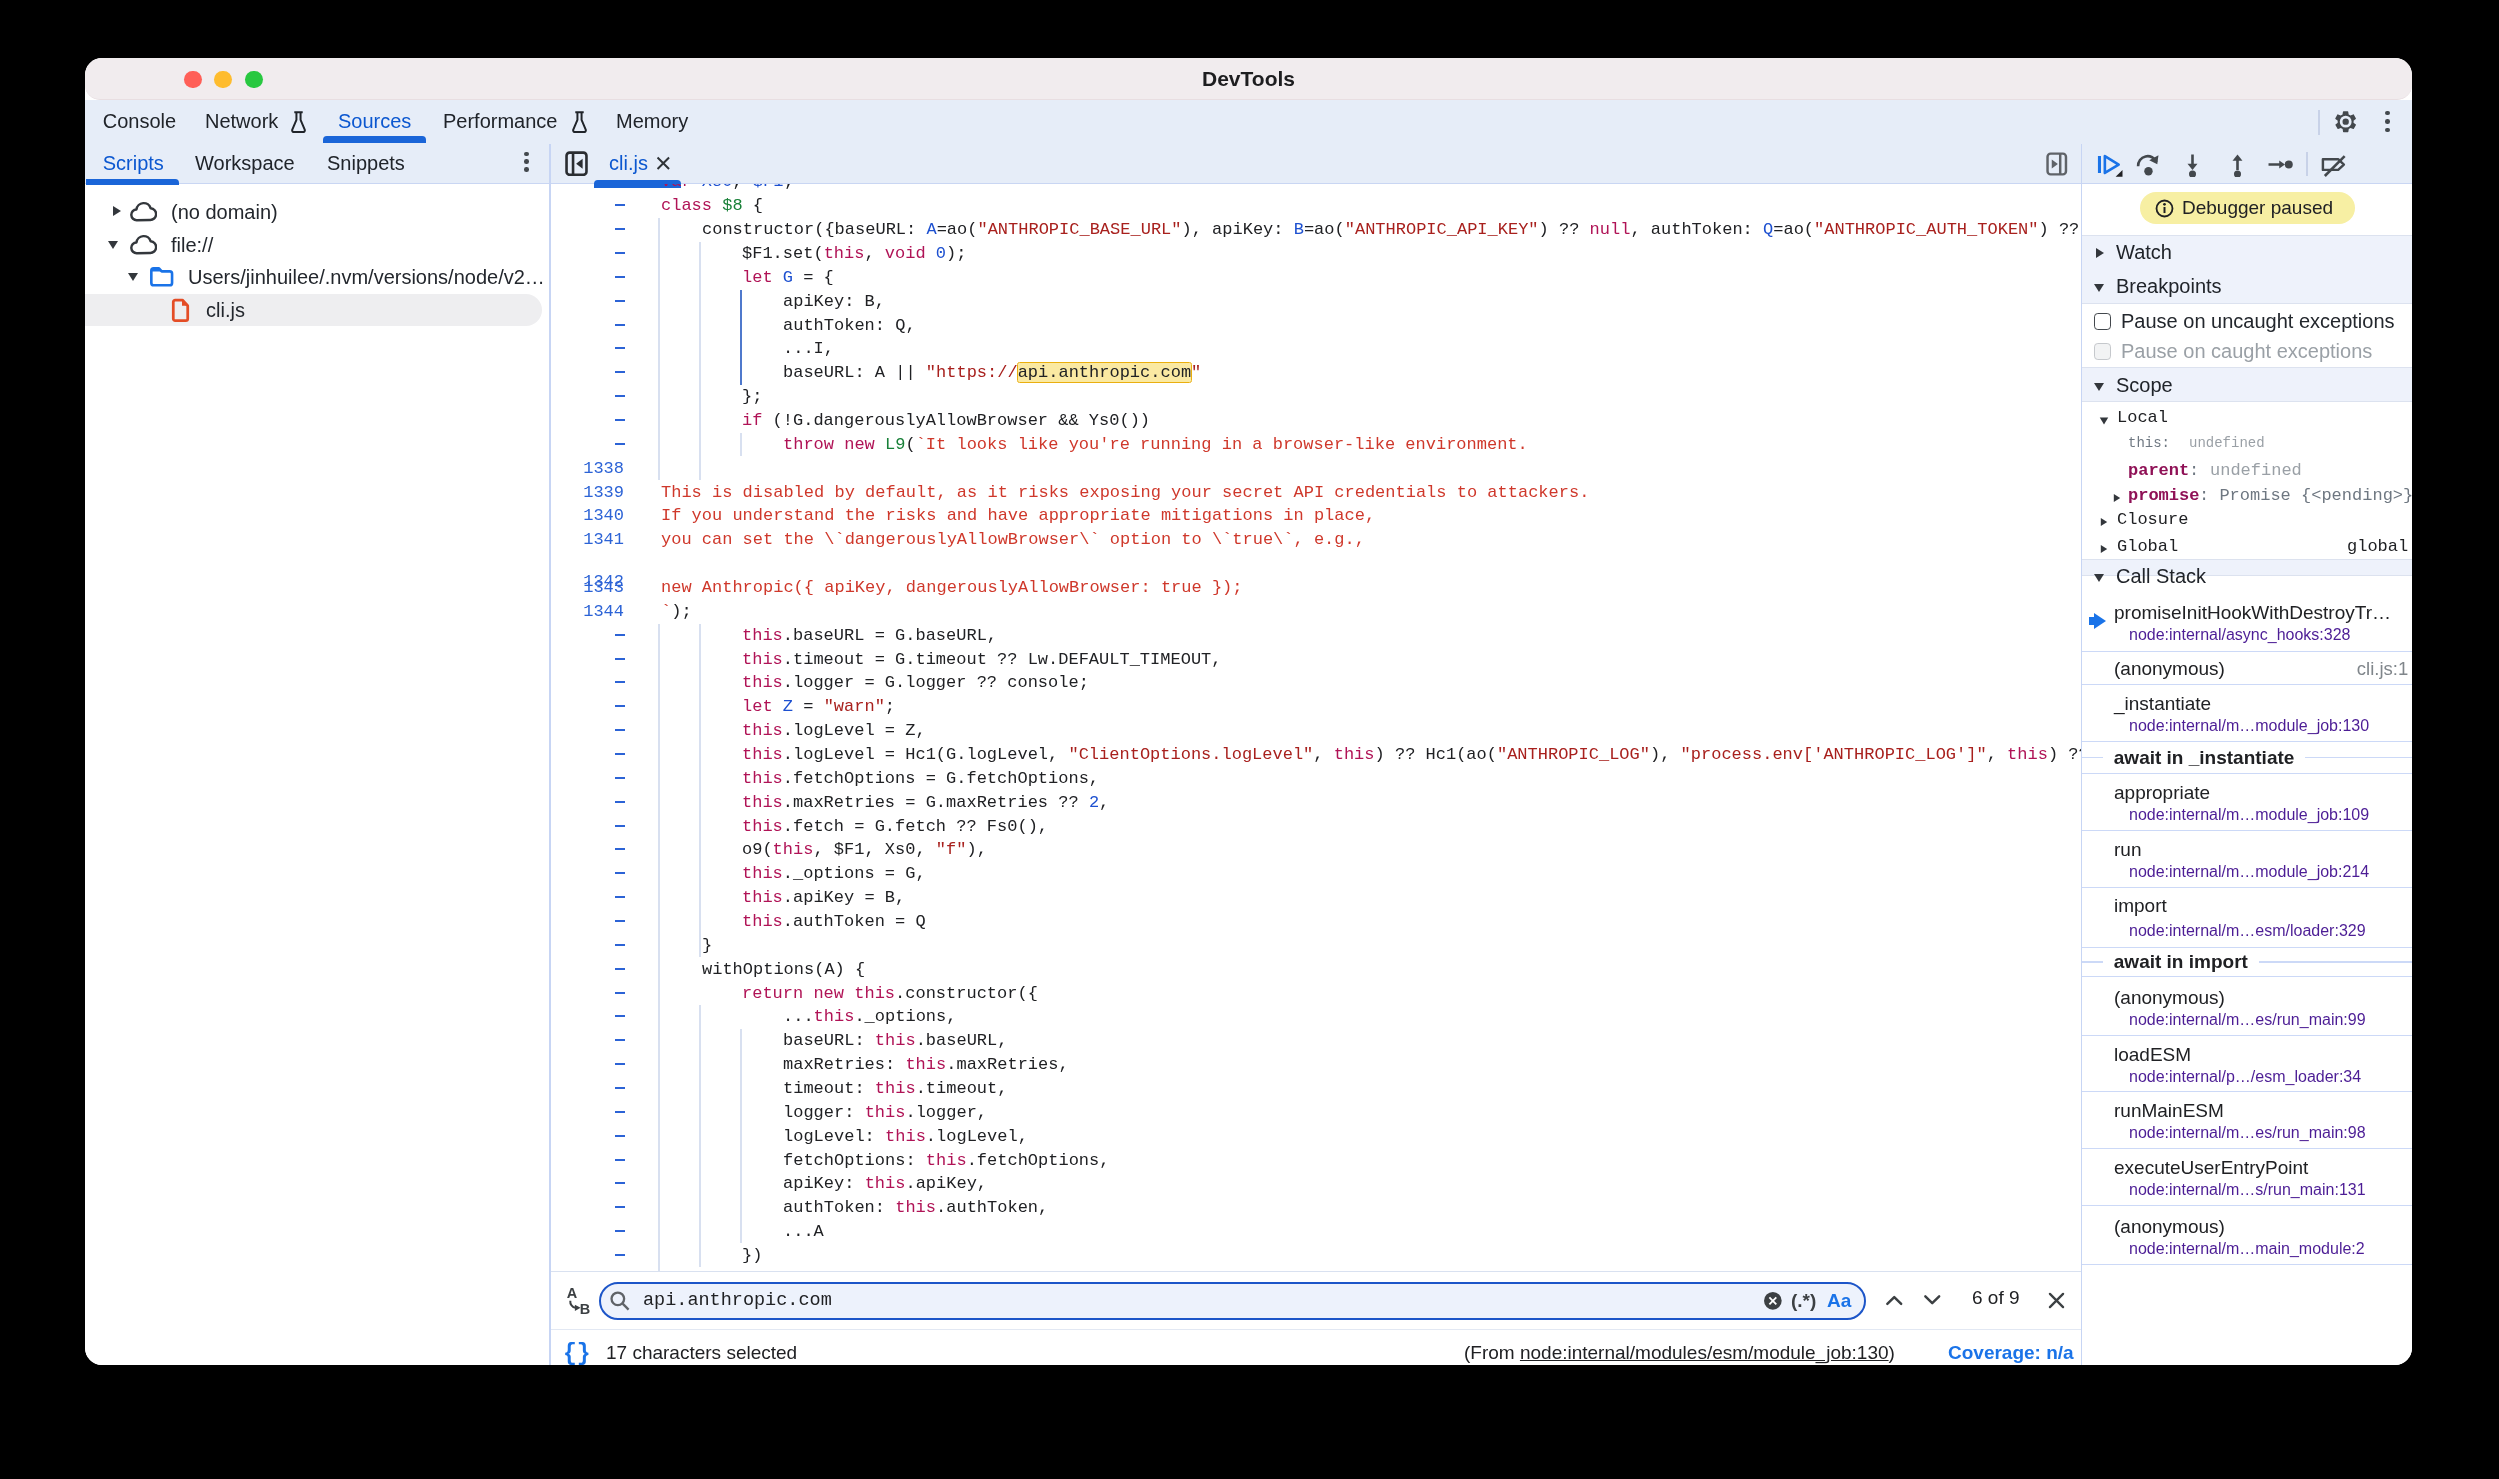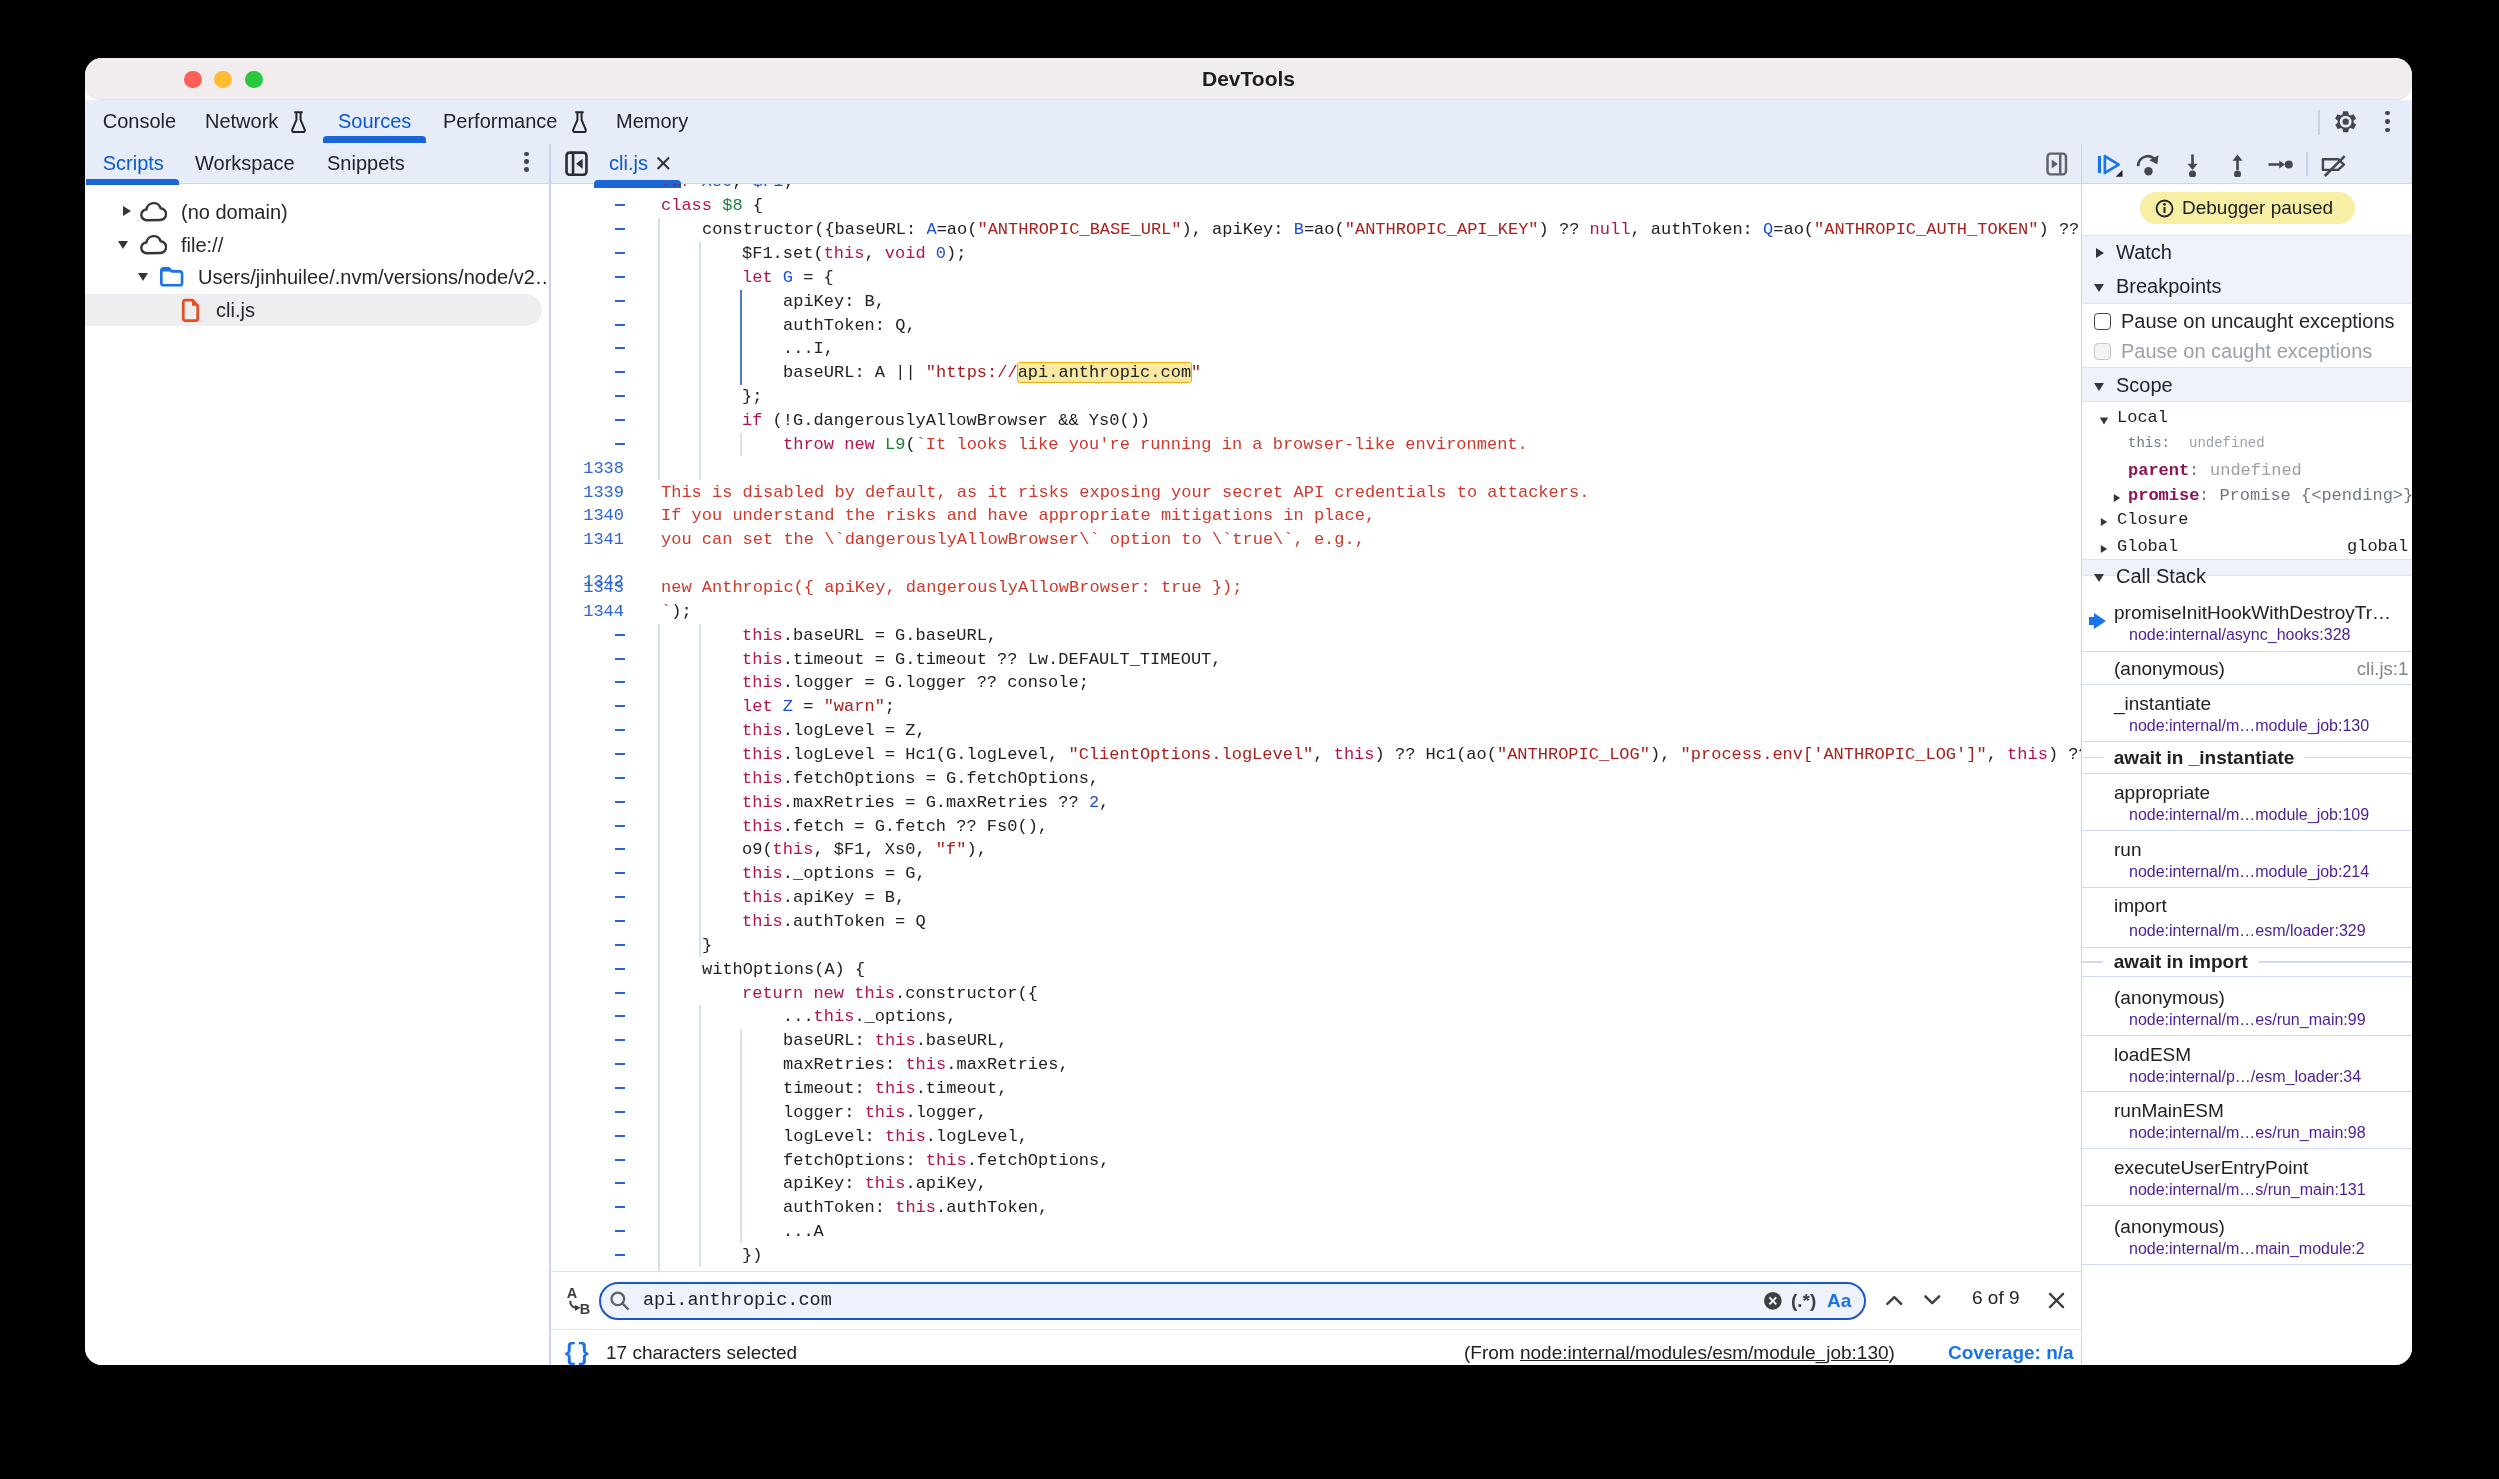--- a/index.html
+++ b/index.html
@@ -19,21 +19,21 @@
 #editor { left:466px; width:1530px; }
 #div2 { position:absolute; top:86px; bottom:0; left:1996px; width:1.5px; background:#c7d5f4; }
 #rpanel { left:1997px; width:330px; }
 
 .strip { position:absolute; left:0; top:0; width:100%; height:40px; background:#e6edf8; border-bottom:1.5px solid #c9d6f3; }
 .stab { position:absolute; top:0; height:38px; line-height:38px; font-size:20px; color:#20242a; }
 .stab.sel { color:#0b57d0; }
 #sculine { position:absolute; left:0.8px; top:35px; width:93px; height:6.2px; background:#1a65d8; border-radius:0 3.8px 0 0; }
 #cliuline { position:absolute; left:43px; top:36px; width:87px; height:7.7px; background:#1a65d8; border-radius:3.8px 3.8px 0 0; }
 
-.trow { position:absolute; left:12px; width:100%; height:32px;padding-left:40px; }
+.trow { position:absolute; left:2px; width:100%; height:32px;padding-left:40px; }
 .trow .txt { position:absolute; top:0; height:32px; line-height:32px; font-size:20px; color:#23272d; }
 #selrow { position:absolute; left:0; top:150px; width:457px; height:32px; background:#eeeef0; border-radius:0 16px 16px 0; }
 .tri { position:absolute; width:0; height:0; }
 .tri.r { border-left:8.5px solid #33373c; border-top:5px solid transparent; border-bottom:5px solid transparent; }
 .tri.d { border-top:8.5px solid #33373c; border-left:5px solid transparent; border-right:5px solid transparent; }
 
 .cl { position:absolute; font-family:"Liberation Mono",monospace; font-size:17px; line-height:24px; height:24px; white-space:pre; color:#202124; }
 .cl .k { color:#b01356; } .cl .s { color:#a8201d; } .cl .t { color:#cf382b; }
 .cl .d { color:#1d50d0; } .cl .g { color:#188038; }
 .cl .hl { background:#fae9a2; outline:1.5px solid #eaaf0f; border-radius:1.5px; color:#202124; }

